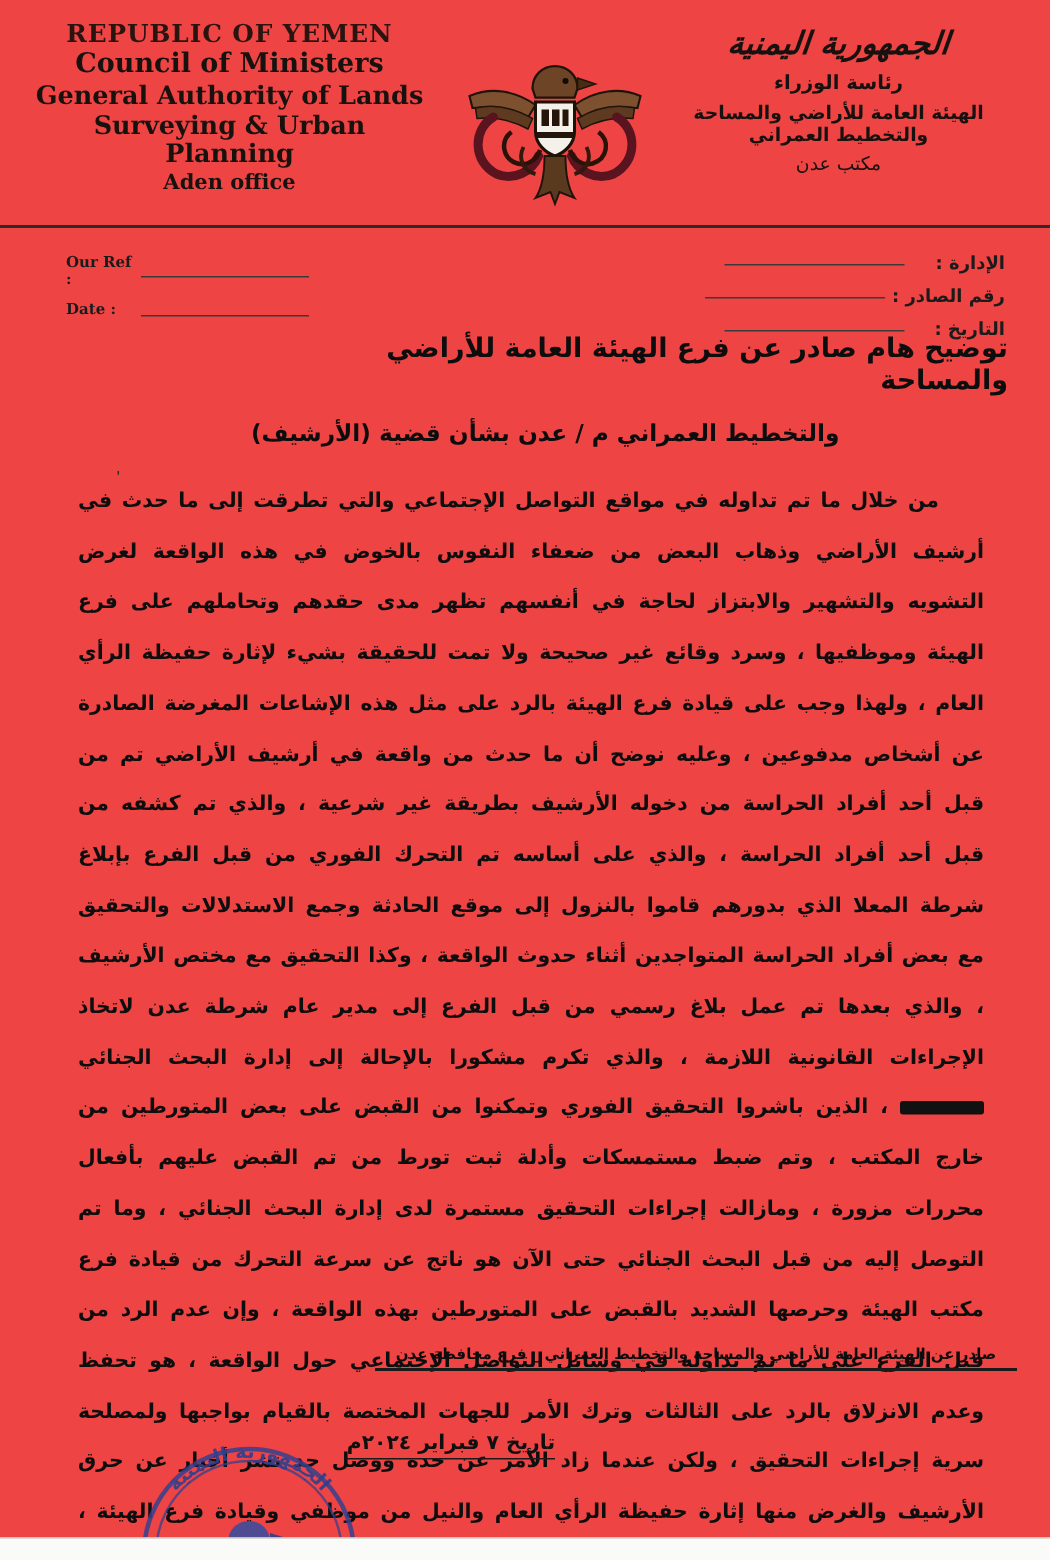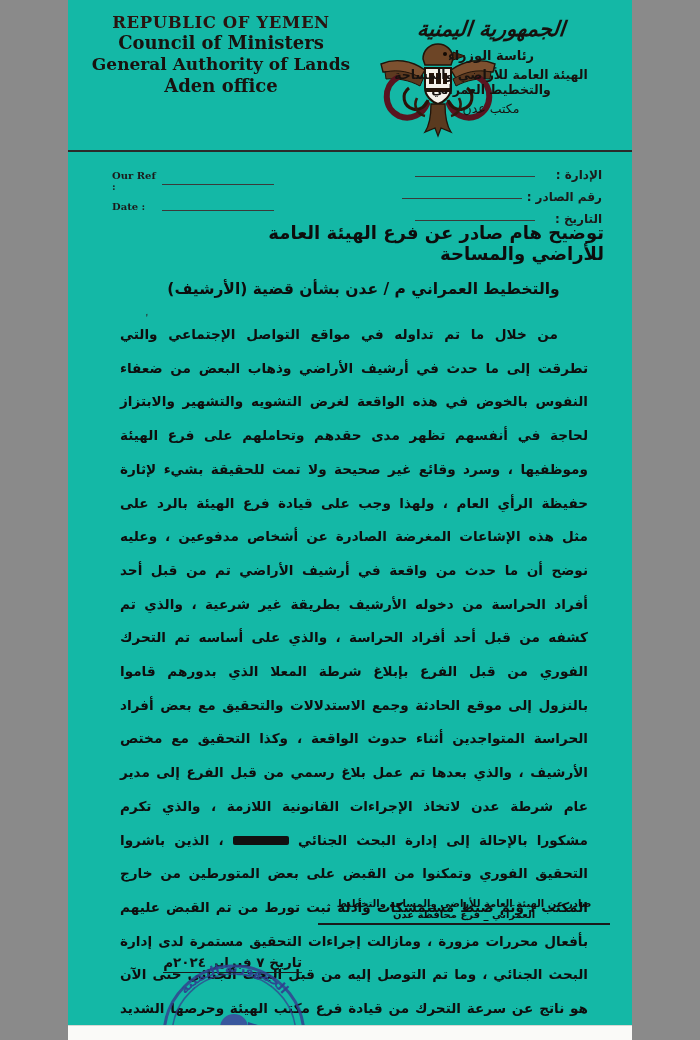--- a/index.html
+++ b/index.html
@@ -6,24 +6,24 @@
   html, body {
     margin: 0;
     padding: 0;
     background: #8a8a8a;
   }
   body {
     font-family: "DejaVu Sans", "Liberation Sans", sans-serif;
   }
   #page {
     position: relative;
-    width: 564px;
+    width: 700px;
     height: 1040px;
     margin: 0 auto;
-    background: #14b8a6;
+    background: #ef4444;
     overflow: hidden;
   }
 
   
   .letterhead {
     position: relative;
     height: 150px;
     width: 100%;
   }
   .lh-left {
@@ -47,21 +47,21 @@
     font-weight: 700;
     margin-top: 1px;
   }
   .lh-left .l3,
   .lh-left .l4 {
     font-size: 17px;
     font-weight: 700;
     margin-top: 1px;
   }
   .lh-left .l5 {
-    font-size: 18px;
+    font-size: 14px;
     font-weight: 700;
     margin-top: 2px;
   }
 
   .lh-emblem {
     position: absolute;
     left: 305px;
     top: 32px;
     width: 130px;
     height: 108px;
@@ -258,20 +258,21 @@
 <body>
 
 <div id="page">
 
   <div class="letterhead">
 
     <div class="lh-left">
       <div class="l1">REPUBLIC OF YEMEN</div>
       <div class="l2">Council of Ministers</div>
       <div class="l3">General Authority of Lands</div>
+      <div class="l4">Surveying &amp; Urban Planning</div>
       <div class="l5">Aden office</div>
     </div>
 
     <div class="lh-emblem">
       <svg viewBox="0 0 130 108" xmlns="http://www.w3.org/2000/svg">
 
         <path d="M8 32 C22 26 38 28 52 38 L46 48 C34 41 20 39 10 40 Z" fill="#7d5130" stroke="#20140a" stroke-width="1.4"></path>
         <path d="M12 40 C26 37 38 40 50 47 L47 54 C36 48 24 46 13 47 Z" fill="#5d3a20" stroke="#20140a" stroke-width="1"></path>
 
         <path d="M122 32 C108 26 92 28 78 38 L84 48 C96 41 110 39 120 40 Z" fill="#7d5130" stroke="#20140a" stroke-width="1.4"></path>

